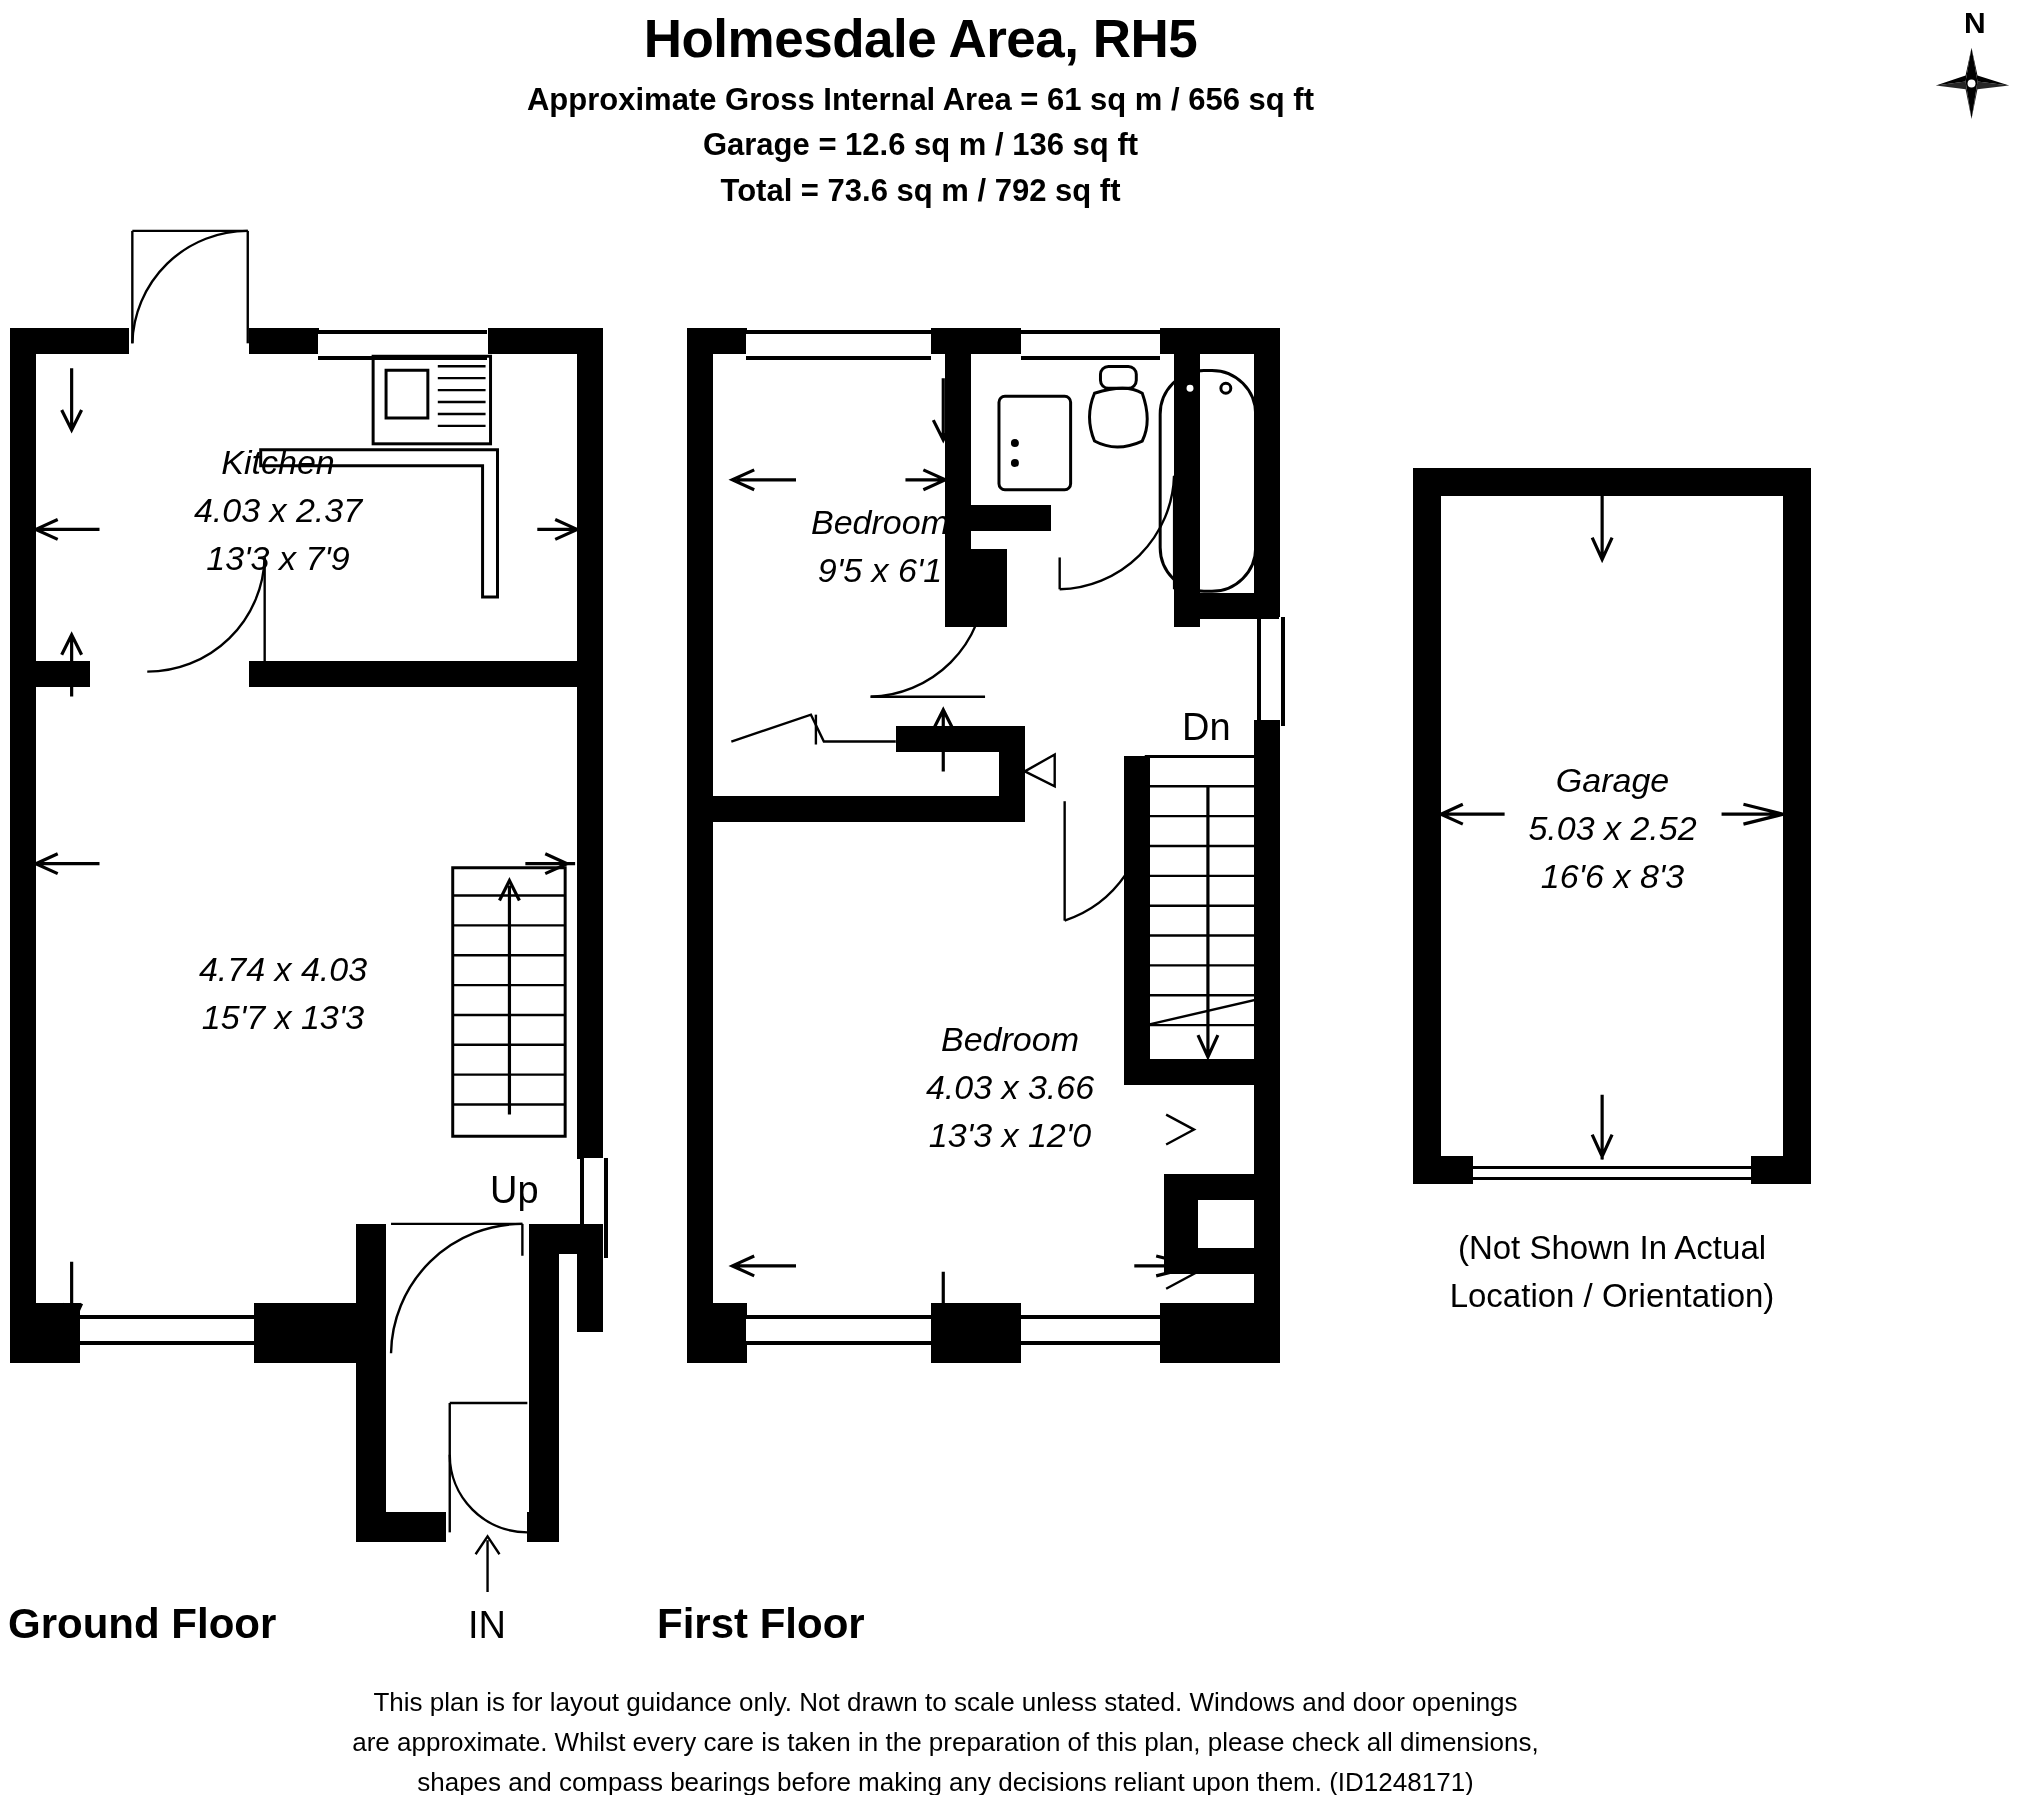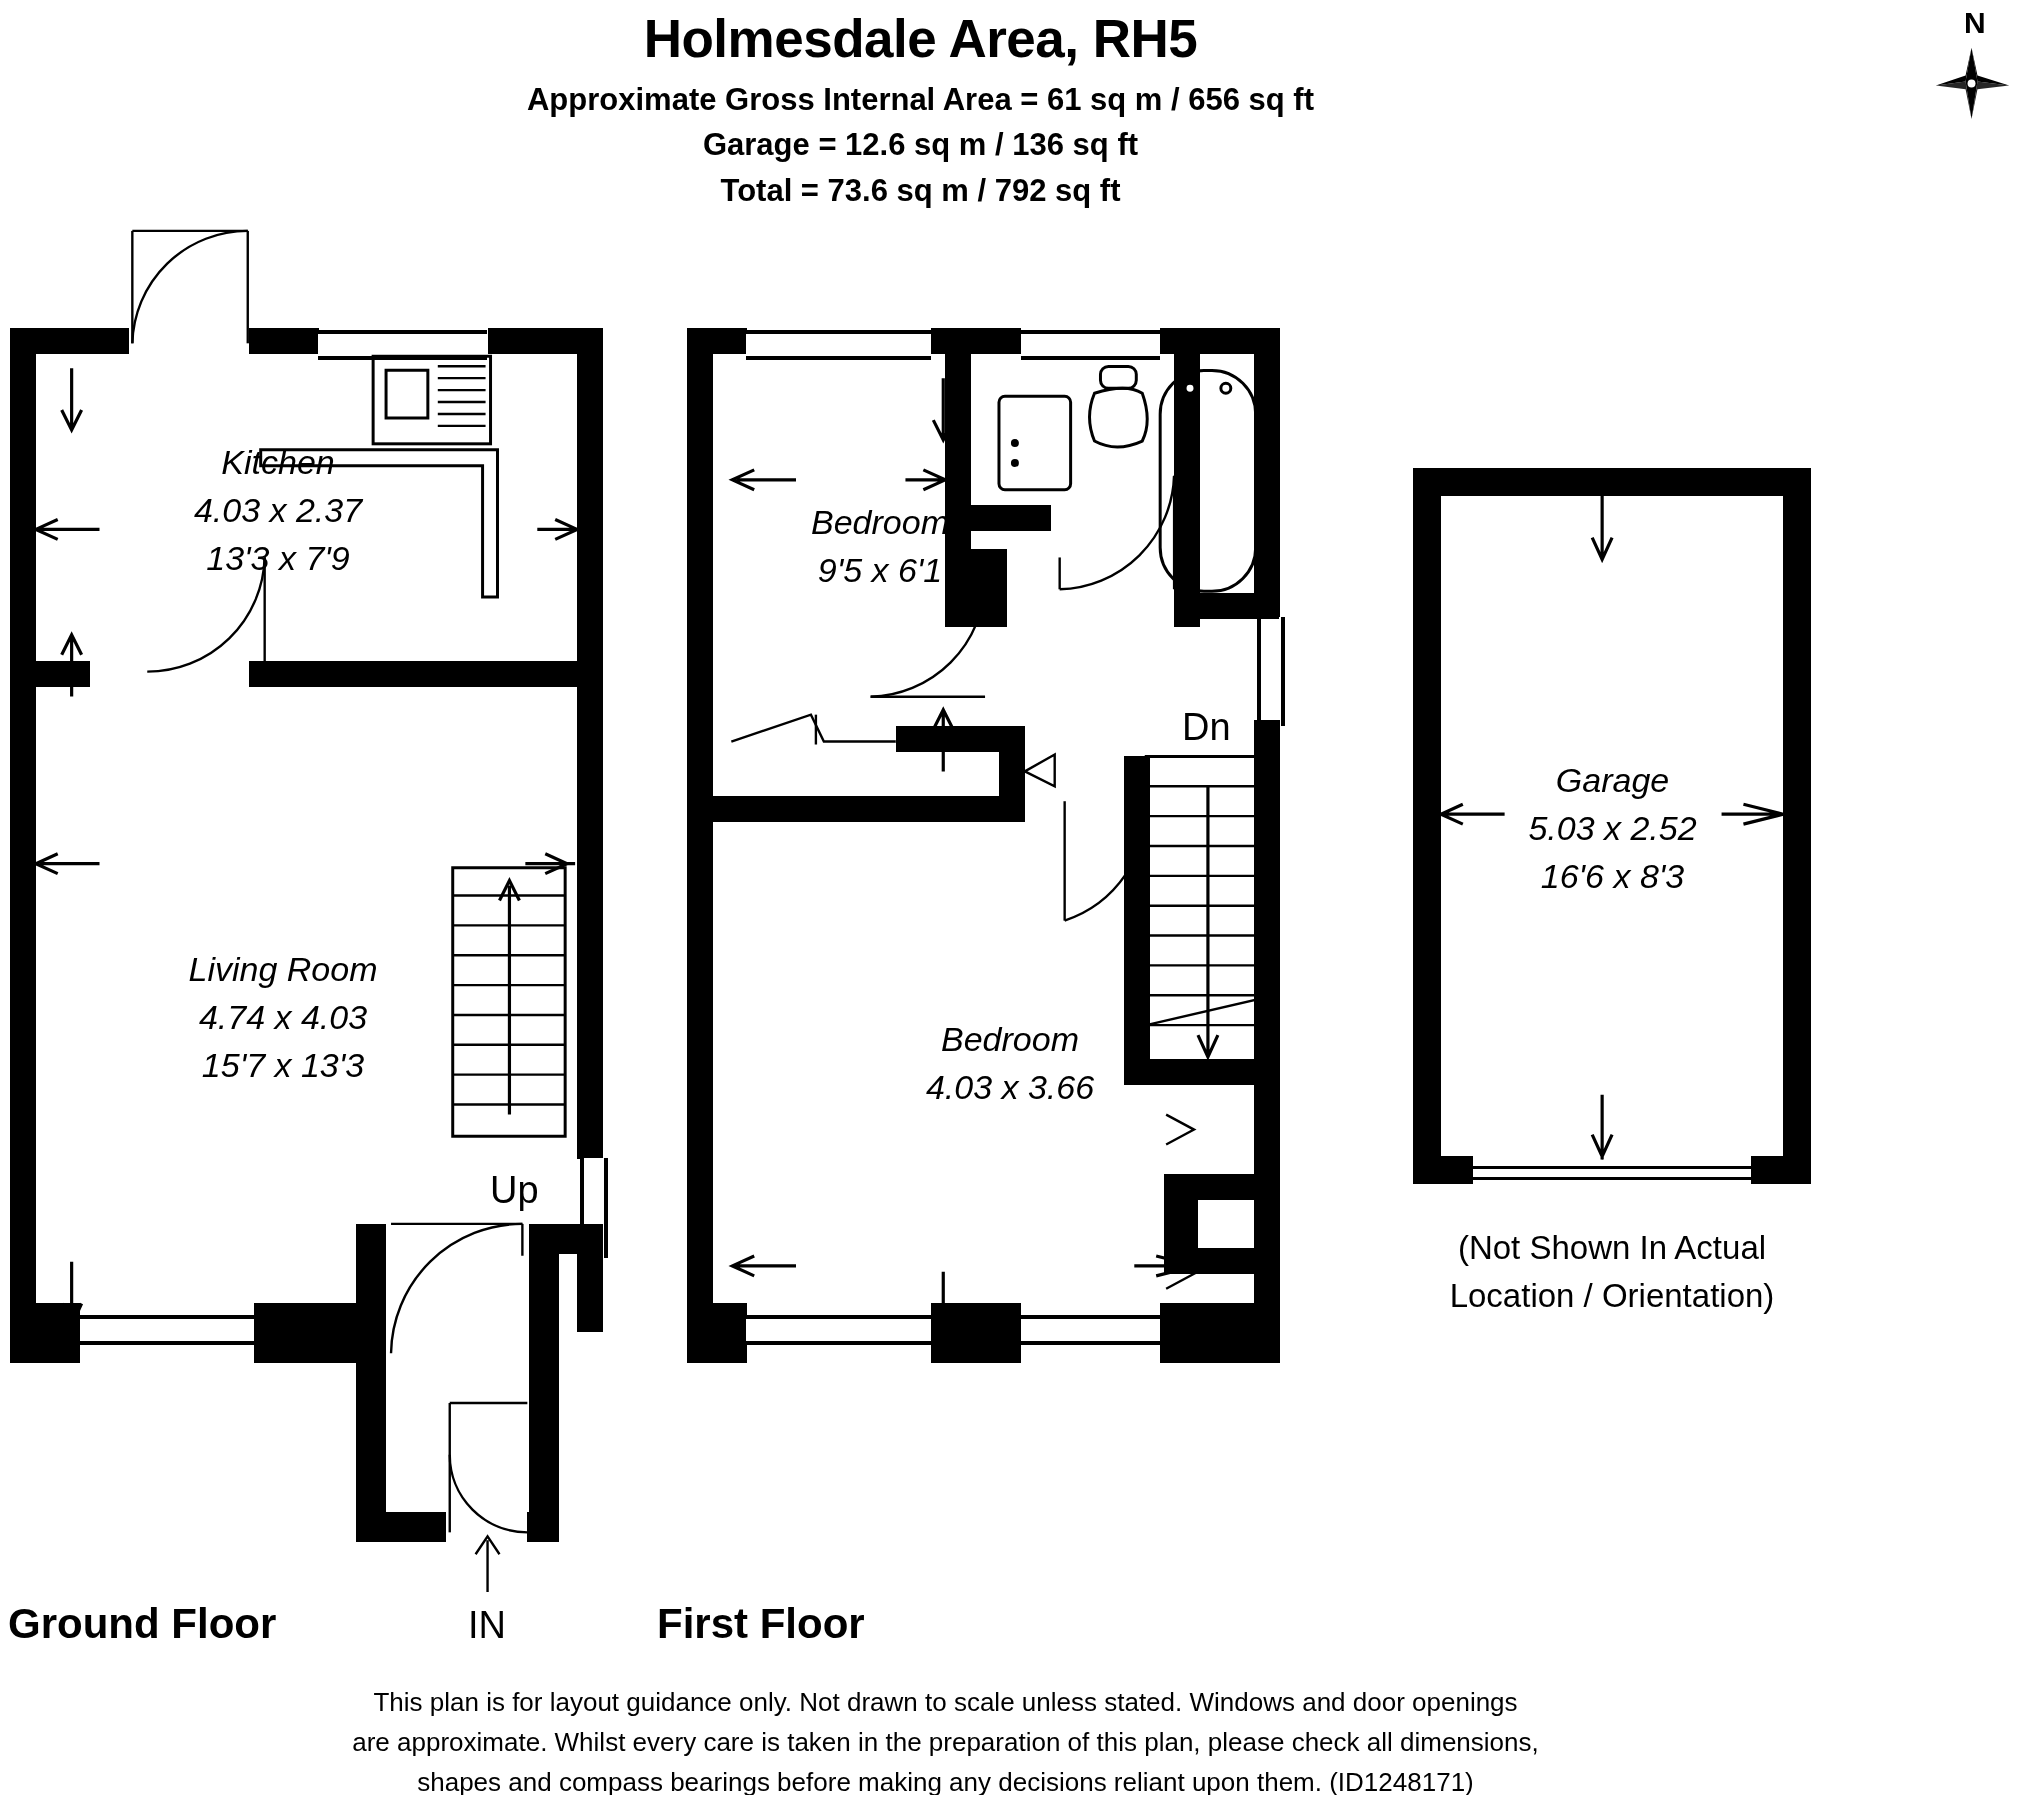--- a/index.html
+++ b/index.html
@@ -101,21 +101,20 @@
     <path class="arr" d="M40,868 L100,868 M58,858 L36,868 L58,878 M528,868 L578,868 M548,858 L570,868 L548,878"></path>
     <path class="arr" d="M72,1268 L72,1330 M62,1310 L72,1332 L82,1310"></path>
   </svg>
 
   <div class="roomname" style="left:119px;top:438px;width:318px;">
     <div>Kitchen</div>
     <div>4.03 x 2.37</div>
     <div>13'3 x 7'9</div>
   </div>
   <div class="roomname" style="left:109px;top:945px;width:348px;">
-    <div>Living Room</div>
     <div>4.74 x 4.03</div>
     <div>15'7 x 13'3</div>
   </div>
   <div class="smalllabel" style="left:490px;top:1169px;">Up</div>
   <div class="smalllabel" style="left:468px;top:1604px;">IN</div>
   <div class="floor-label" style="left:8px;top:1600px;">Ground Floor</div>
 </div>
 
 <div>
   <div class="w" style="left:687px;top:328px;width:26px;height:1035px;"></div>
@@ -189,20 +188,21 @@
     <path class="arr" d="M948,1278 L948,1338 M938,1318 L948,1340 L958,1318"></path>
   </svg>
 
   <div class="roomname" style="left:716px;top:498px;width:328px;">
     <div>Bedroom</div>
     <div>9'5 x 6'1</div>
   </div>
   <div class="roomname" style="left:841px;top:1015px;width:338px;">
     <div>Bedroom</div>
     <div>4.03 x 3.66</div>
+    <div>13'3 x 12'0</div>
   </div>
   <div class="smalllabel" style="left:1182px;top:706px;">Dn</div>
   <div class="floor-label" style="left:657px;top:1600px;">First Floor</div>
 </div>
 
 <div>
   <div class="w" style="left:1413px;top:468px;width:28px;height:716px;"></div>
   <div class="w" style="left:1413px;top:468px;width:398px;height:28px;"></div>
   <div class="w" style="left:1783px;top:468px;width:28px;height:716px;"></div>
   <div class="w" style="left:1413px;top:1156px;width:60px;height:28px;"></div>

